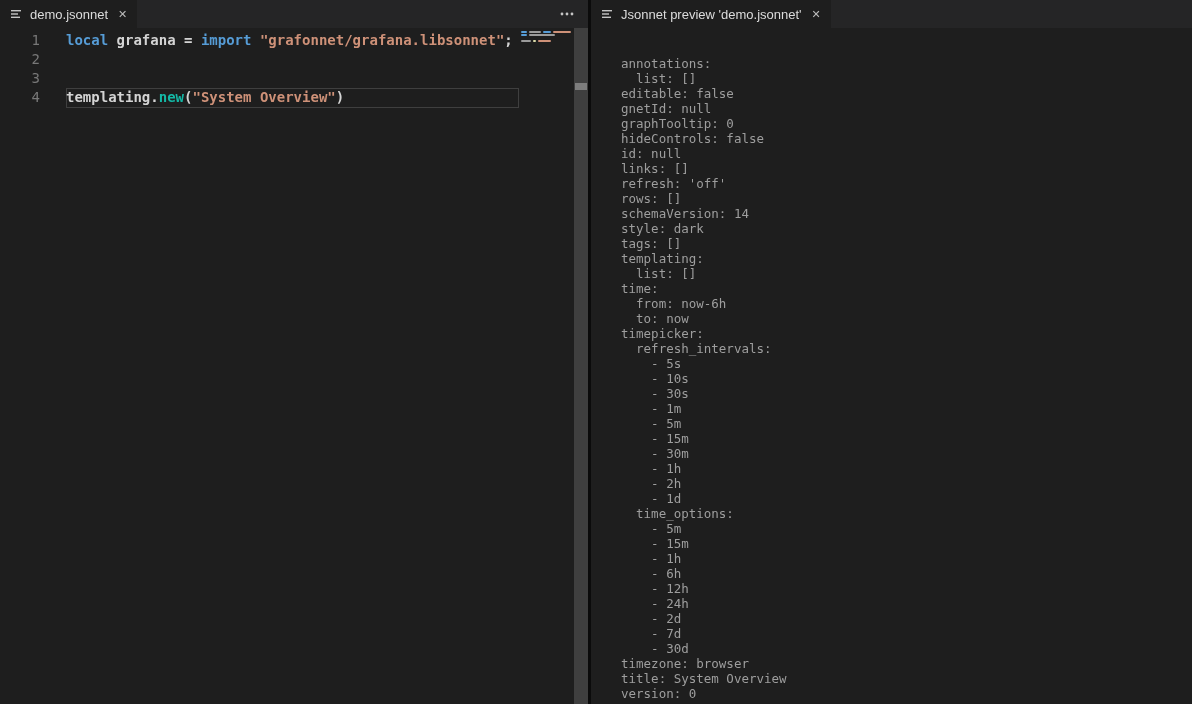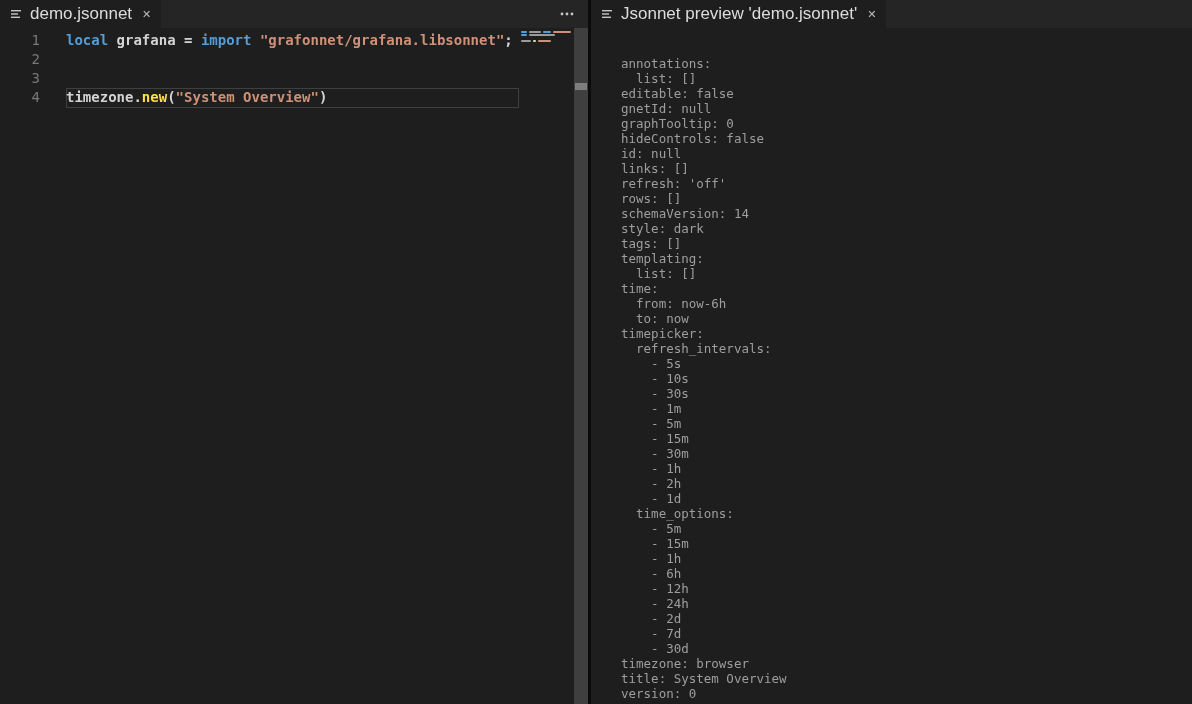--- a/index.html
+++ b/index.html
@@ -8,38 +8,38 @@
 
   
   .pane{position:absolute;top:0;bottom:0;}
   .pane.left{left:0;width:588px;}
   .sash{position:absolute;top:0;bottom:0;left:588px;width:3px;background:#0b0b0b;cursor:ew-resize;}
   .pane.right{left:591px;width:719px;}
 
   
   .tabbar{position:relative;height:28px;background:#252526;display:flex;align-items:stretch;}
   .tab{display:flex;align-items:center;background:#1e1e1e;padding:0 8px;max-width:300px;cursor:pointer;}
-  .tab-label{color:#dcdcdc;font-size:17px;margin:0 8px 0 6px;white-space:nowrap;}
+  .tab-label{color:#dcdcdc;font-size:13px;margin:0 8px 0 6px;white-space:nowrap;}
   .tab-close{color:#bdbdbd;font-size:11px;line-height:11px;padding:2px;border-radius:3px;cursor:pointer;}
   .tab-icon{display:flex;align-items:center;}
   .tabbar-actions{position:absolute;right:0;top:0;height:28px;display:flex;align-items:center;gap:10px;padding-right:10px;}
   .action-icon{display:flex;align-items:center;justify-content:center;width:22px;height:22px;border-radius:4px;cursor:pointer;}
   .dots{color:#c5c5c5;}
 
   
   .editor{position:absolute;top:28px;left:0;right:0;bottom:0;background:#1e1e1e;
     font-family:"DejaVu Sans Mono","Liberation Mono",monospace;font-size:14px;line-height:19px;}
   .code-lines{position:absolute;top:3px;left:0;right:68px;}
   .code-line{display:flex;height:19px;white-space:pre;}
   .line-num{width:40px;text-align:right;color:#787878;flex:none;user-select:none;}
   .line-code{padding-left:26px;color:#d4d4d4;font-weight:bold;}
   .tk-kw{color:#569cd6;}
   .tk-fg{color:#d4d4d4;}
   .tk-str{color:#ce9178;}
-  .tk-fn{color:#fde047;}
+  .tk-fn{color:#14b8a6;}
   .current-line-box{position:absolute;left:66px;top:60px;width:453px;height:20px;
     border:1px solid #3f3f3f;box-sizing:border-box;pointer-events:none;}
 
   
   .minimap{position:absolute;top:0;bottom:0;right:14px;width:54px;}
   .mm-row{height:2px;margin:0 0 1px 1px;display:flex;gap:2px;}
   .mm-seg{height:2px;border-radius:1px;}
 
   
   .vscrollbar{position:absolute;top:0;bottom:0;right:0;width:14px;background:#3f3f3f;cursor:default;}
@@ -80,21 +80,21 @@
         </span>
       </div>
     </div>
 
     <div class="editor">
       <div class="current-line-box"></div>
       <div class="code-lines" id="code-lines">
           <div class="code-line"><span class="line-num">1</span><span class="line-code"><span class="tk-kw">local</span><span class="tk-fg"> grafana = </span><span class="tk-kw">import</span><span class="tk-fg"> </span><span class="tk-str">"grafonnet/grafana.libsonnet"</span><span class="tk-fg">;</span></span></div>
           <div class="code-line"><span class="line-num">2</span></div>
           <div class="code-line"><span class="line-num">3</span><span class="line-code"></span></div>
-          <div class="code-line"><span class="line-num">4</span><span class="line-code"><span class="tk-fg">timezone.</span><span class="tk-fn">new</span><span class="tk-fg">(</span><span class="tk-str">"System Overview"</span><span class="tk-fg">)</span></span></div>
+          <div class="code-line"><span class="line-num">4</span><span class="line-code"><span class="tk-fg">templating.</span><span class="tk-fn">new</span><span class="tk-fg">(</span><span class="tk-str">"System Overview"</span><span class="tk-fg">)</span></span></div>
         </div>
 
       <div class="minimap">
         <div style="height:3px"></div>
         <div id="minimap-rows">
             <div class="mm-row">
               <div class="mm-seg" style="width: 6px; background: rgb(86, 156, 214);"></div>
               <div class="mm-seg" style="width: 12px; background: rgb(154, 154, 154);"></div>
               <div class="mm-seg" style="width: 8px; background: rgb(86, 156, 214);"></div>
               <div class="mm-seg" style="width: 18px; background: rgb(206, 145, 120);"></div>

